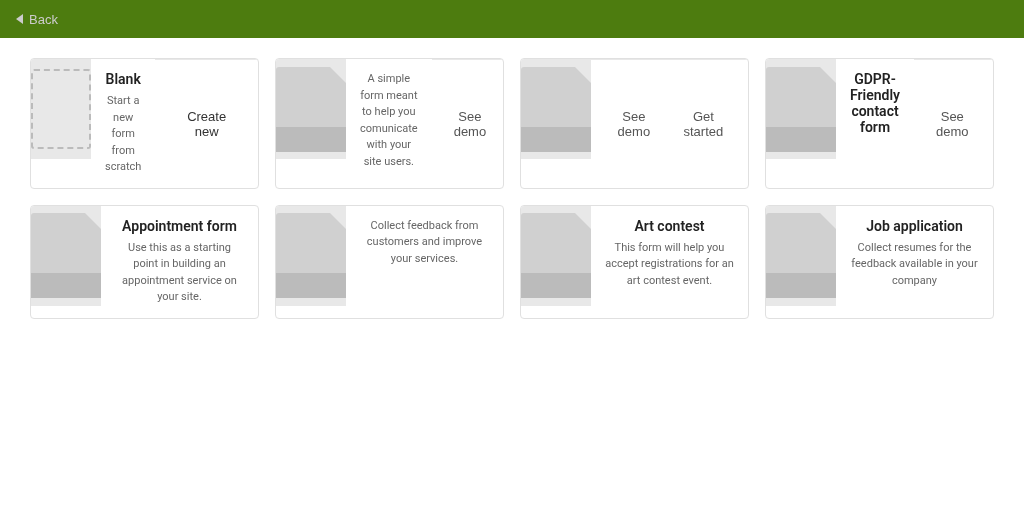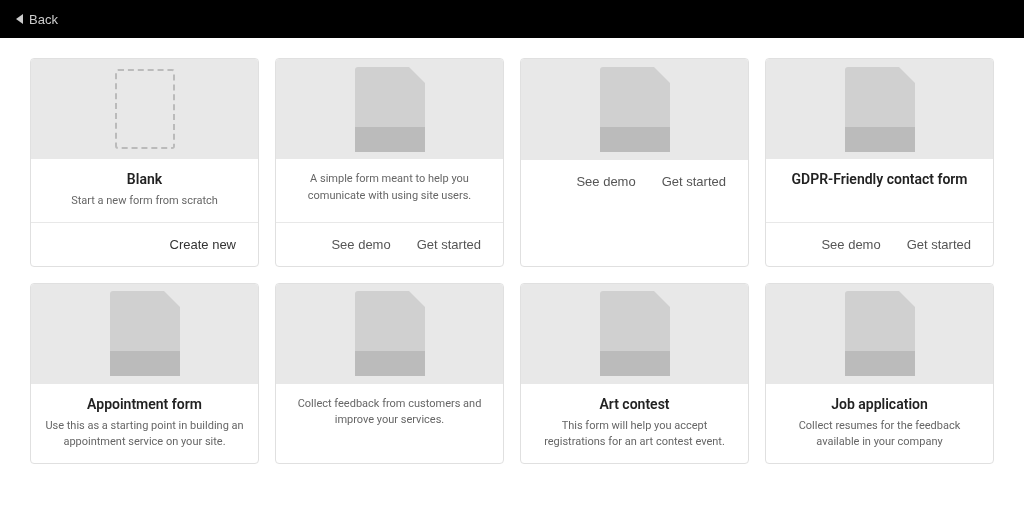--- a/index.html
+++ b/index.html
@@ -1,20 +1,20 @@
 <!DOCTYPE html>
 <html><head>
   <meta charset="utf-8">
   <style>
     * { box-sizing: border-box; margin: 0; padding: 0; }
     body { font-family: -apple-system, BlinkMacSystemFont, 'Segoe UI', Roboto, sans-serif; background: #f5f5f5; color: #333; font-size: 14px; display: flex; flex-direction: column; min-height: 510px; }
 
     
     .top-nav {
-      background: #000000;
+      background: #4d7c0f;
       height: 38px;
       display: flex;
       align-items: center;
       padding: 16px 16px;
       flex-shrink: 0;
     }
     .back-btn {
       color: #ccc;
       display: flex;
       align-items: center;
@@ -44,21 +44,21 @@
       display: grid;
       grid-template-columns: repeat(4, 1fr);
       gap: 16px;
     }
 
     .card {
       background: #fff;
       border: 1px solid #e0e0e0;
       border-radius: 4px;
       display: flex;
-      flex-direction: column;
+      flex-direction: row;
       overflow: hidden;
     }
 
     .card-thumbnail {
       background: #e8e8e8;
       height: 100px;
       display: flex;
       align-items: center;
       justify-content: center;
       position: relative;
@@ -166,21 +166,21 @@
         </div>
         <div class="card-actions">
           <button class="card-btn primary">Create new</button>
         </div>
       </div>
       <div class="card">
         <div class="card-thumbnail">
           <div class="form-shape"></div>
         </div>
         <div class="card-body">
-          <div class="card-desc">A simple form meant to help you comunicate with using site users.</div>
+          <div class="card-desc">A simple form meant to help you comunicate with your site users.</div>
         </div>
         <div class="card-actions">
           <button class="card-btn ">See demo</button>
           <button class="card-btn ">Get started</button>
         </div>
       </div>
       <div class="card">
         <div class="card-thumbnail">
           <div class="form-shape"></div>
         </div>

